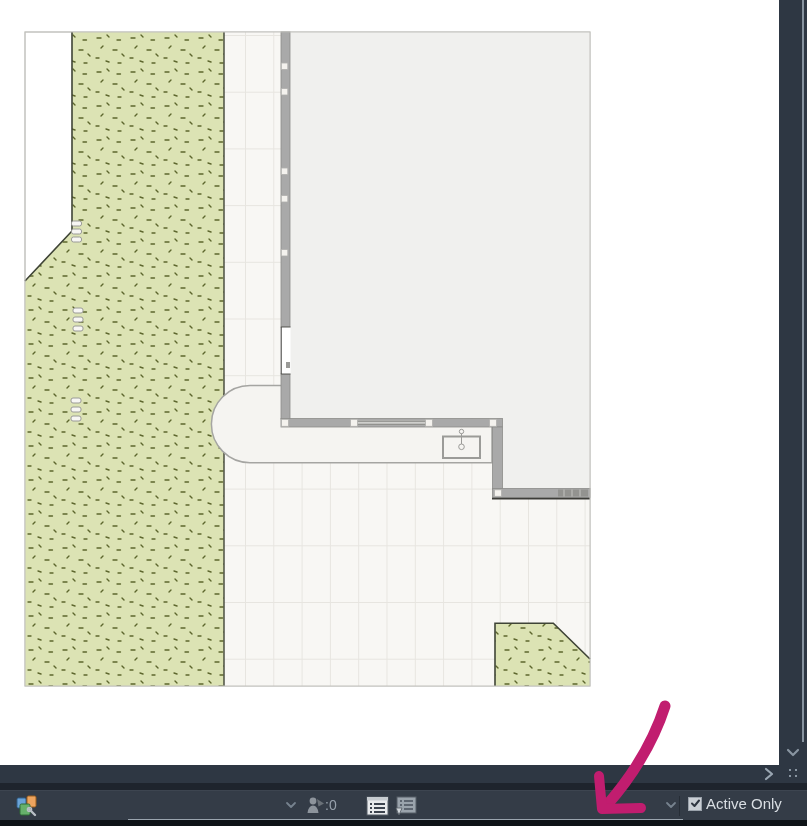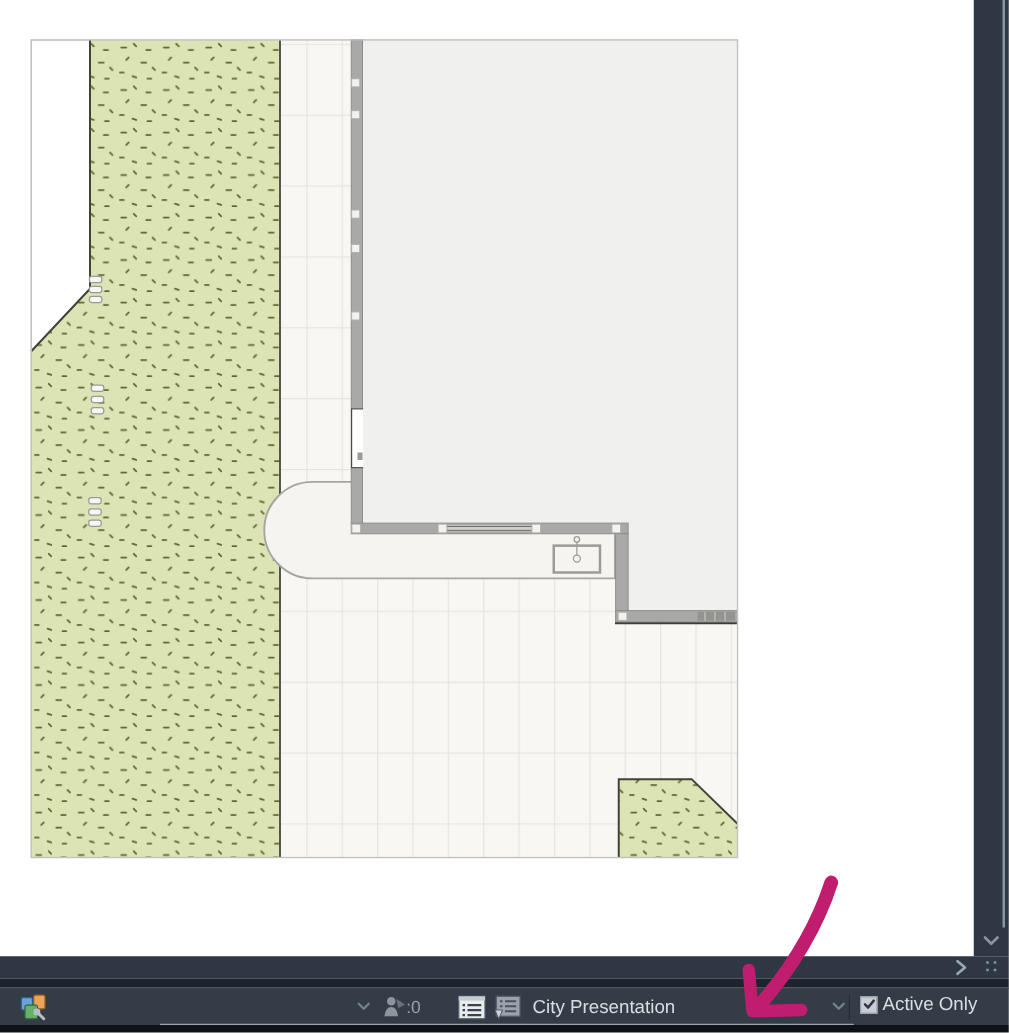--- a/index.html
+++ b/index.html
@@ -247,21 +247,20 @@
   <svg class="licon2" width="23" height="20" viewBox="0 0 23 20">
     <rect x="3" y="1" width="19" height="16" fill="#9aa3ac" stroke="#555d66" stroke-width="1"></rect>
     <g stroke="#4a525c" stroke-width="1.7">
       <path d="M6,5 h2 M10,5 h9"></path>
       <path d="M6,9 h2 M10,9 h9"></path>
       <path d="M6,13 h2 M10,13 h9"></path>
     </g>
     <polygon points="2,12 8,12 5,19" fill="#d0d6db" stroke="#555d66" stroke-width="0.8"></polygon>
   </svg>
 
-  <span class="layout-name">City Presentation</span>
   <div class="field-underline"></div>
 
   <svg class="chev2" width="14" height="10" viewBox="0 0 14 10">
     <polyline points="3,3 7,7 11,3" fill="none" stroke="#76828e" stroke-width="1.8" stroke-linecap="round" stroke-linejoin="round"></polyline>
   </svg>
 
   <div class="vsep"></div>
 
   <div class="active-only">
     <span class="cbx">

